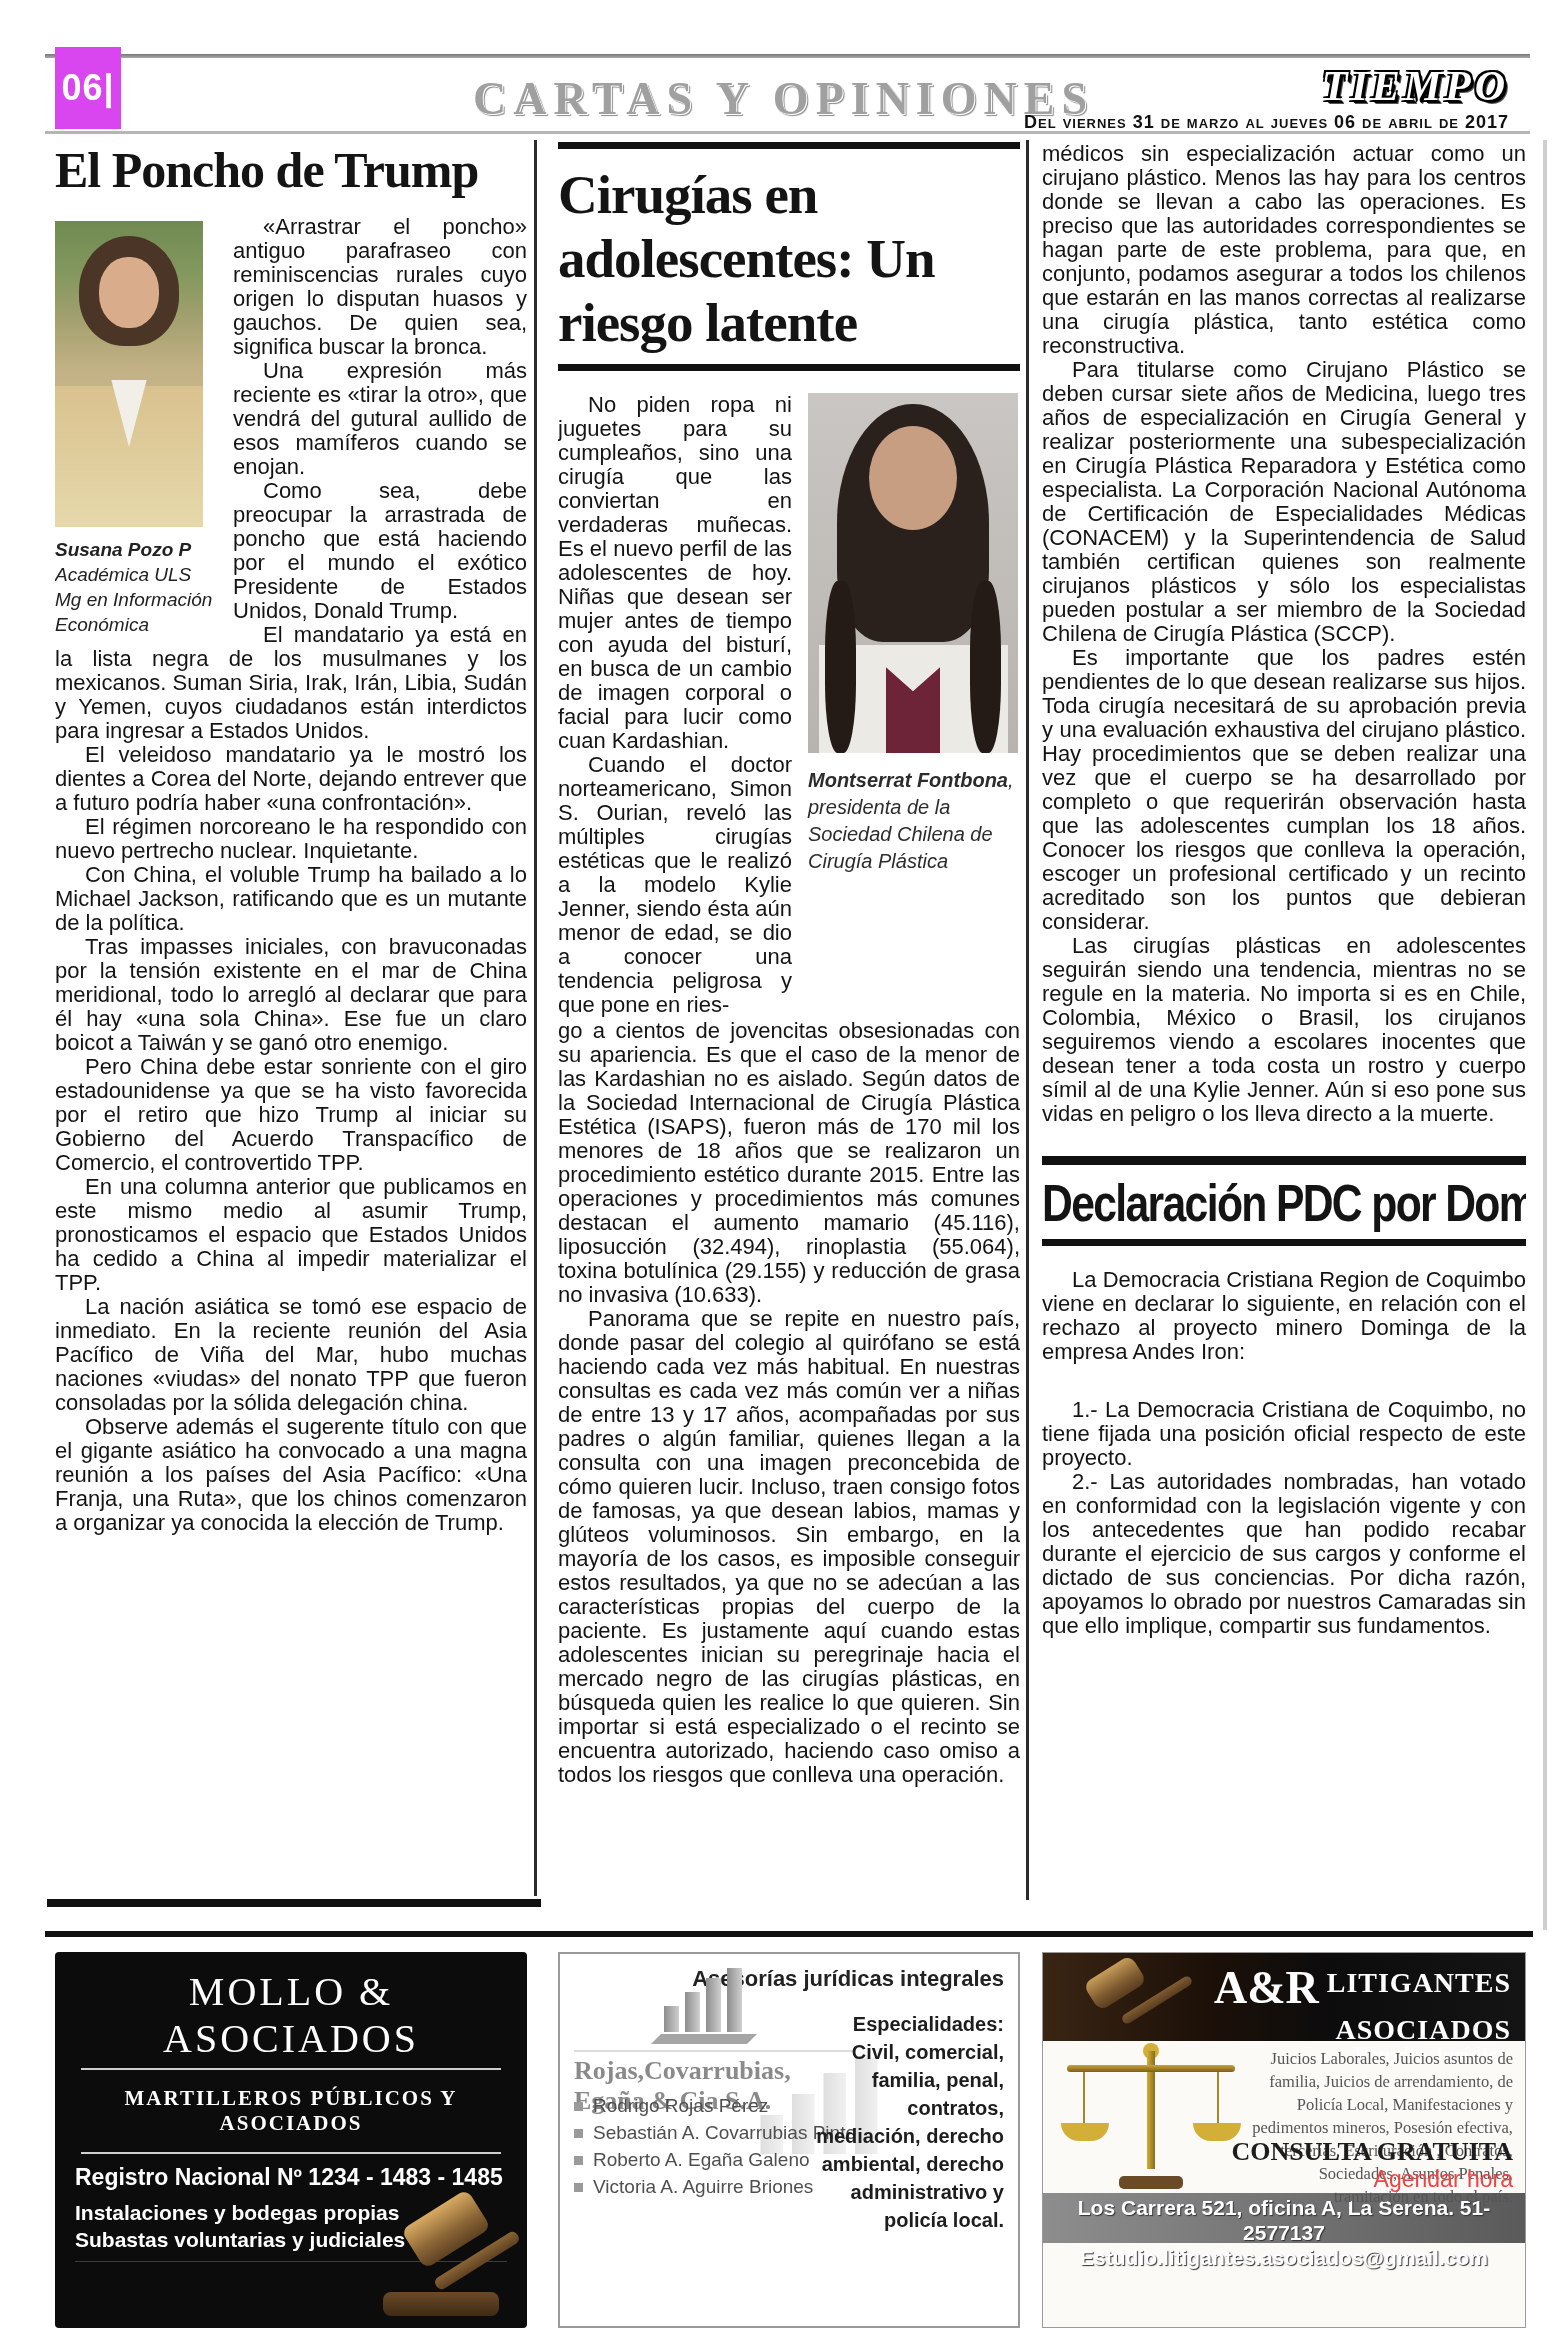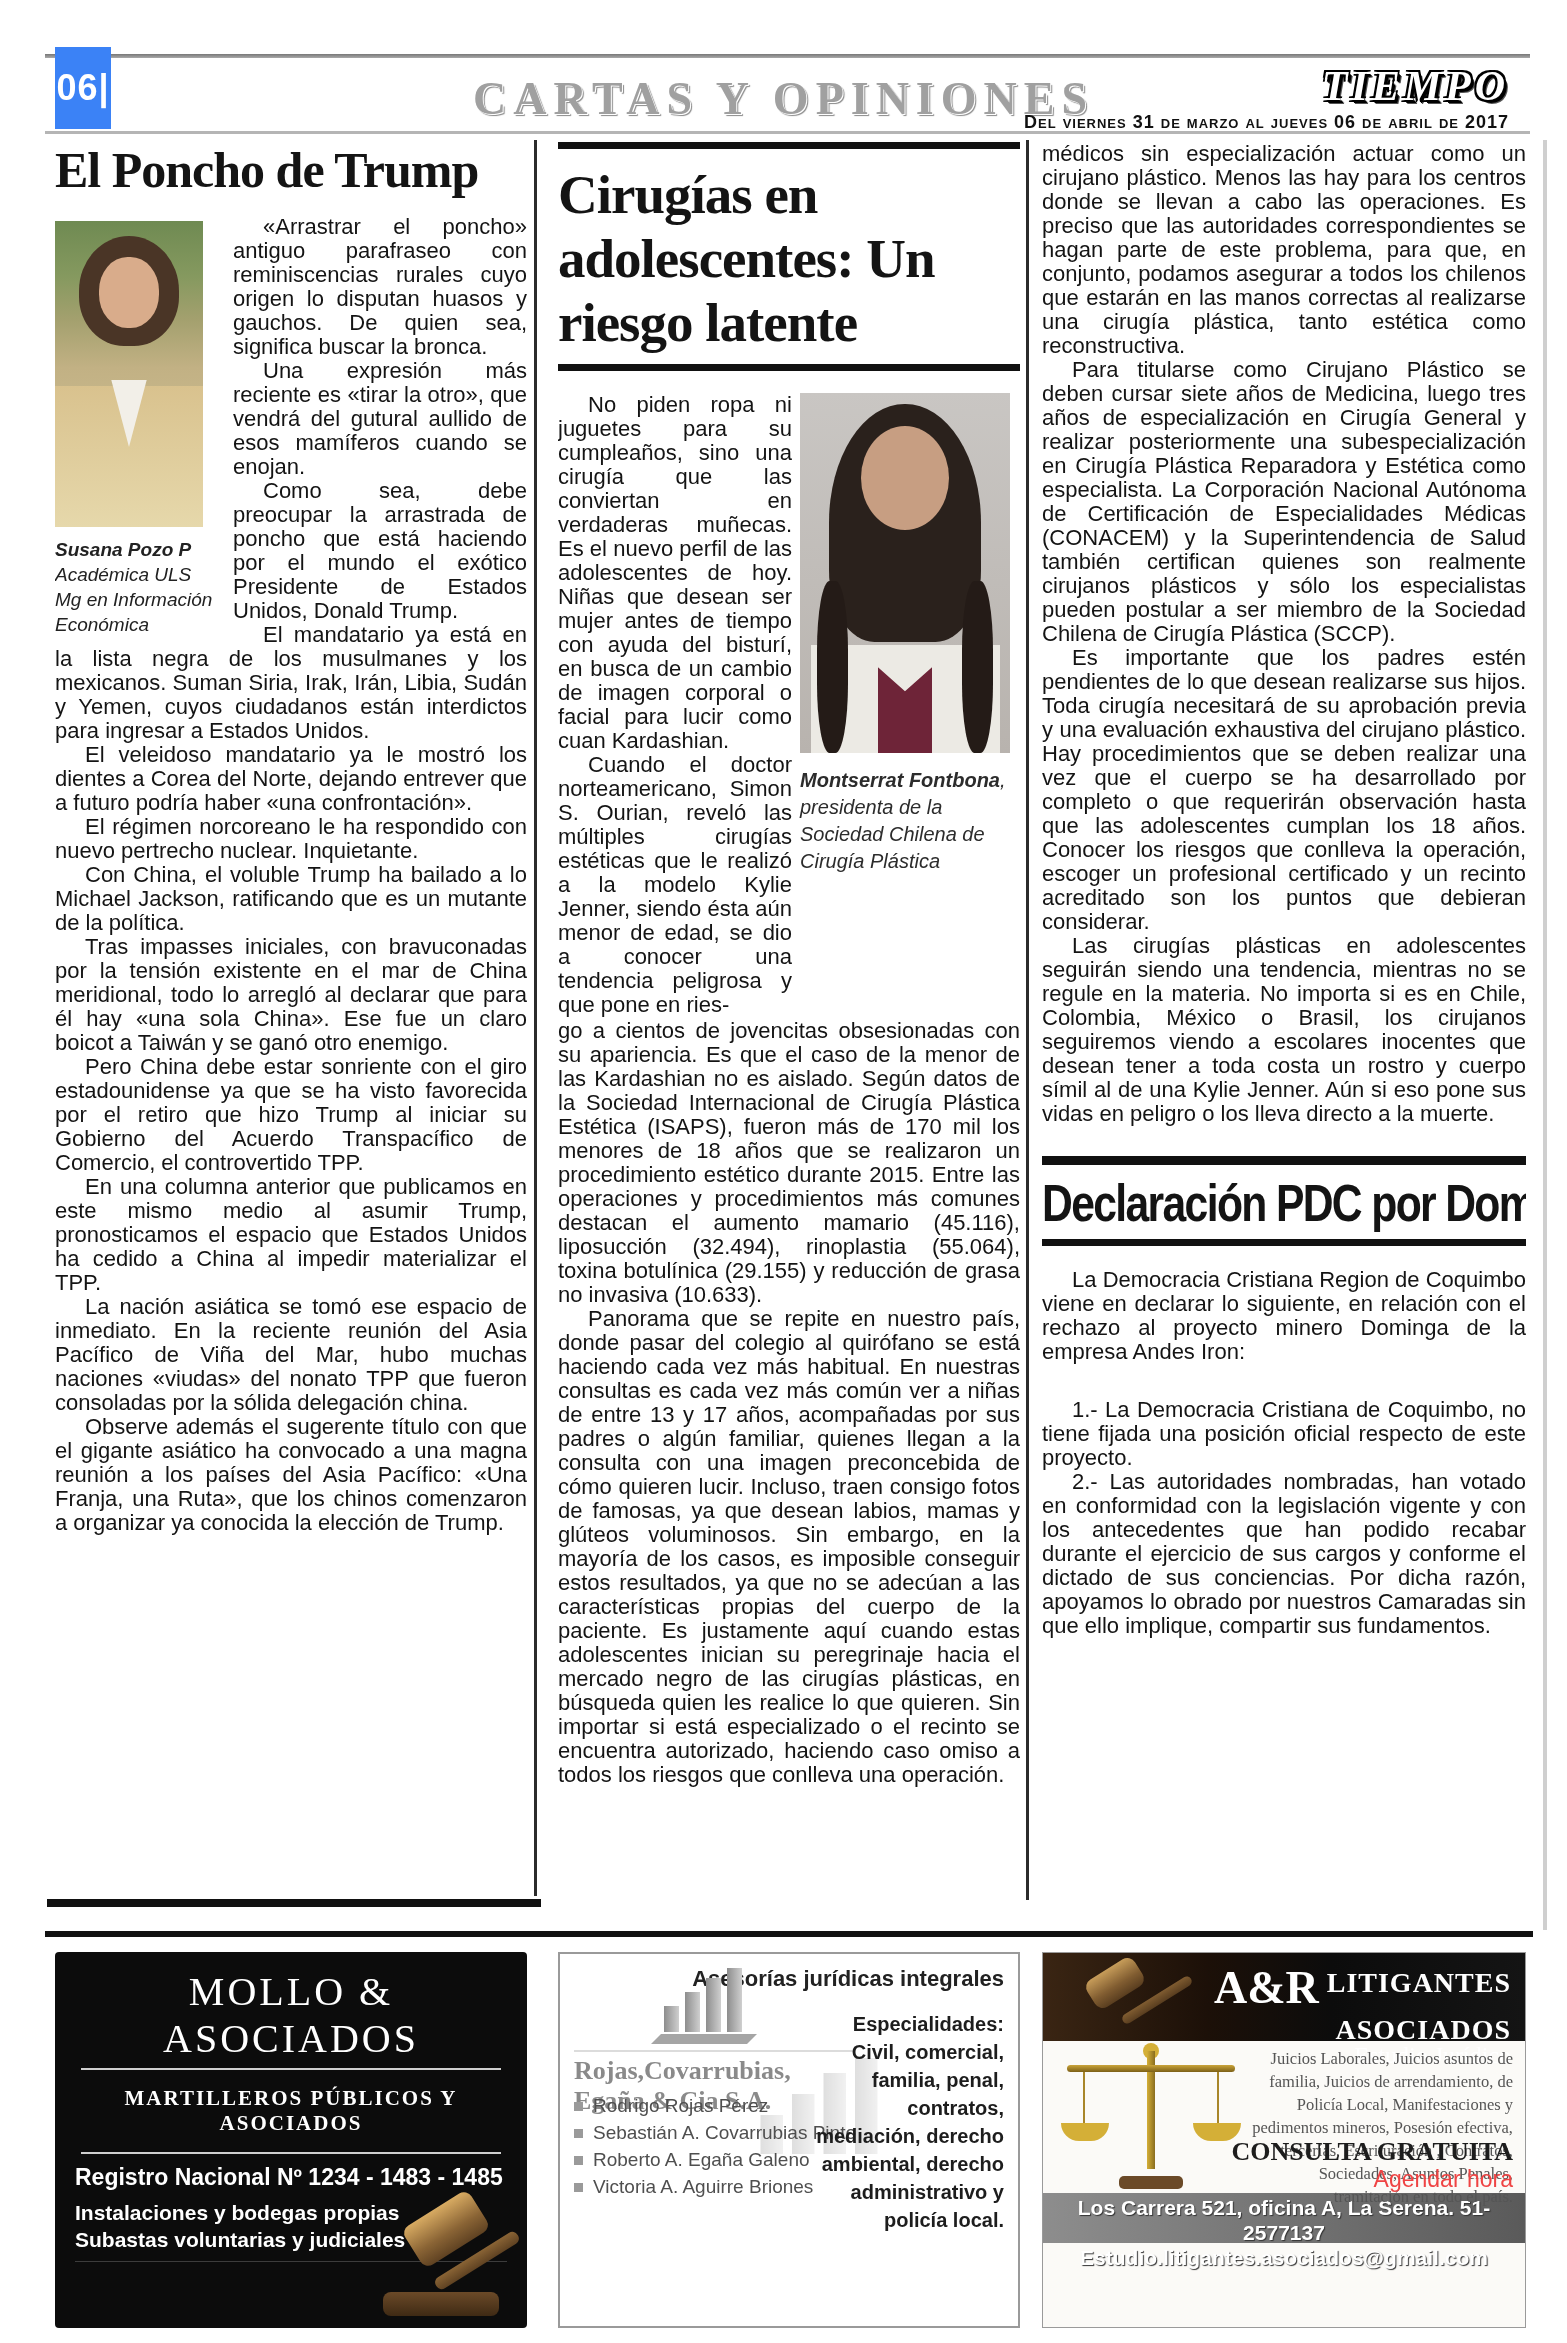--- a/index.html
+++ b/index.html
@@ -2,21 +2,21 @@
 <html><head>
 <meta charset="utf-8">
 <style>
   html,body{margin:0;padding:0;background:#e9e9e9;}
   .page{position:relative;width:1567px;height:2343px;background:#fff;margin:0 auto;
         font-family:"Liberation Sans",sans-serif;color:#141414;overflow:hidden;}
 
   
   .hdr-rule{position:absolute;left:45px;top:54px;width:1485px;height:4px;
             background:linear-gradient(180deg,#777,#aaa);}
-  .page-num{position:absolute;left:55px;top:47px;width:56px;height:82px;background:#3b82f6;
+  .page-num{position:absolute;left:55px;top:47px;width:66px;height:82px;background:#d946ef;
             color:#fff;font-weight:bold;font-size:36px;display:flex;align-items:center;
             justify-content:center;letter-spacing:1px;}
   .section-title{position:absolute;left:0;right:0;top:72px;text-align:center;
             font-family:"Liberation Serif",serif;font-size:46px;font-weight:bold;
             color:#a0a0a0;letter-spacing:7px;text-shadow:1px 1px 0 #fff,2px 2px 1px #8a8a8a;}
   .masthead{position:absolute;right:58px;top:62px;font-family:"Liberation Serif",serif;
             font-size:42px;font-weight:900;letter-spacing:4px;color:#fff;font-style:italic;
             text-shadow:-2px -2px 0 #000,2px -2px 0 #000,-2px 2px 0 #000,2px 2px 0 #000,
                         3px 3px 0 #000,4px 4px 0 #555;}
   .date-line{position:absolute;right:58px;top:112px;font-size:18px;font-variant:small-caps;
@@ -50,21 +50,21 @@
   .ps-shirt{position:absolute;bottom:26%;left:38%;width:24%;height:22%;background:#f2efe8;
       clip-path:polygon(0 0,100% 0,50% 100%);}
   .photo-caption{margin-top:10px;font-size:19px;line-height:25px;font-style:italic;color:#222;}
   .photo-caption .cap-name{font-weight:bold;font-style:italic;}
 
   
   .mid-rule{width:100%;height:7px;background:#111;}
   .mid-title{margin:14px 0 10px;font-family:"Liberation Serif",serif;font-weight:bold;
              font-size:55px;line-height:1.16;letter-spacing:-1px;}
   .mid-rule-b{width:100%;height:7px;background:#111;margin-bottom:22px;}
-  .mid-top{display:flex;gap:8px;}
+  .mid-top{display:flex;gap:16px;}
   .mid-narrow{width:234px;}
   .mid-photo-wrap{width:212px;}
   .photo-montserrat{position:relative;width:210px;height:360px;overflow:hidden;
       background:linear-gradient(180deg,#c9c6c3,#b8b3ae);}
   .pm-hair{position:absolute;top:3%;left:14%;width:72%;height:66%;background:#2a211c;border-radius:50% 50% 30% 30%;}
   .pm-hair-l{position:absolute;bottom:0;left:8%;width:15%;height:48%;background:#241b17;border-radius:40%;}
   .pm-hair-r{position:absolute;bottom:0;right:8%;width:15%;height:48%;background:#241b17;border-radius:40%;}
   .pm-face{position:absolute;top:9%;left:29%;width:42%;height:29%;background:#c79e82;border-radius:50%;}
   .pm-jacket{position:absolute;bottom:0;left:5%;width:90%;height:30%;background:#eceae4;}
   .pm-top{position:absolute;bottom:0;left:37%;width:26%;height:24%;background:#6e2438;

